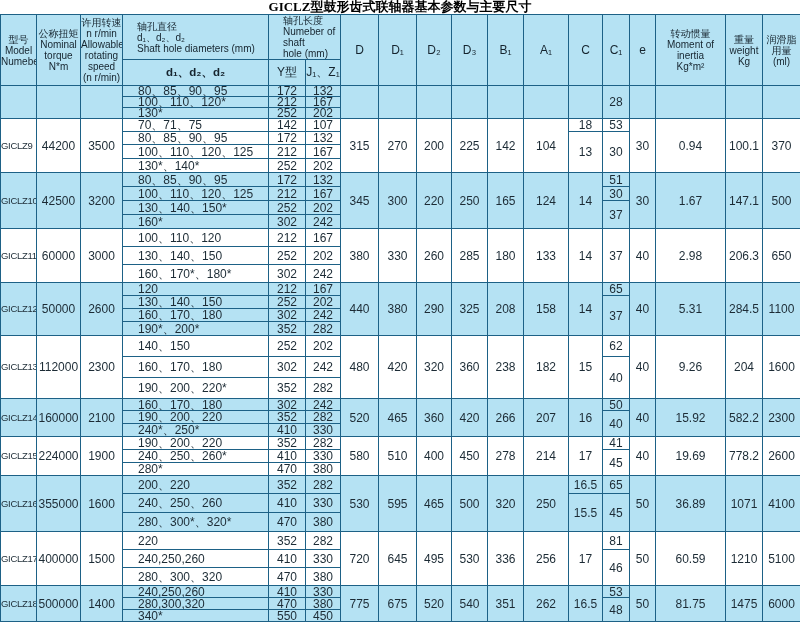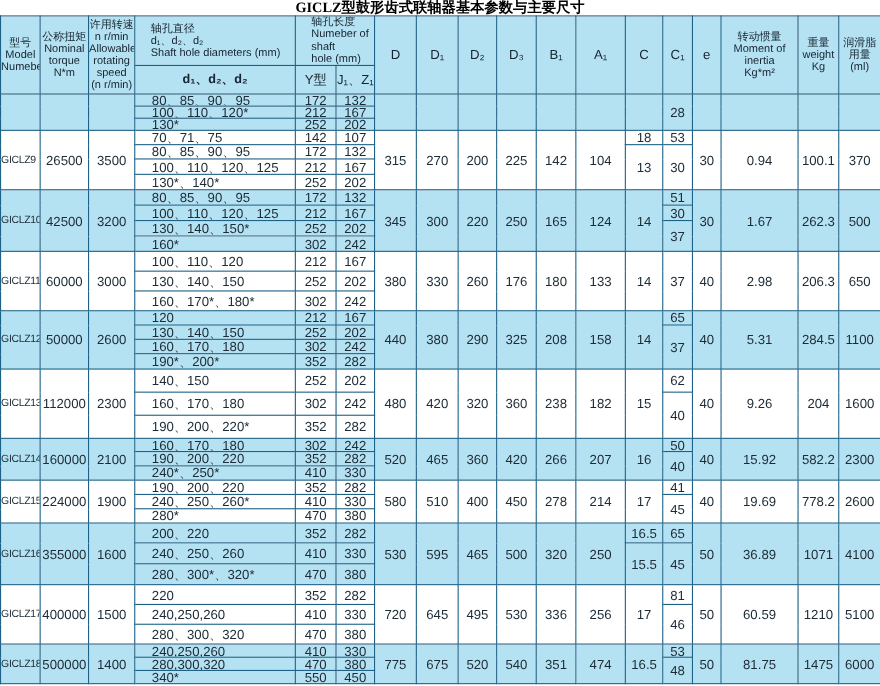--- a/index.html
+++ b/index.html
@@ -134,21 +134,21 @@
         <td class="num">212</td>
         <td class="num">167</td>
       </tr>
       <tr class="blue" style="height: 11px;">
         <td class="dcol">130*</td>
         <td class="num">252</td>
         <td class="num">202</td>
       </tr>
       <tr class="white" style="height: 13px;">
         <td rowspan="4" class="model">GICLZ9</td>
-        <td rowspan="4" class="num">26500</td>
+        <td rowspan="4" class="num">44200</td>
         <td rowspan="4" class="num">3500</td>
         <td class="dcol">70、71、75</td>
         <td class="num">142</td>
         <td class="num">107</td>
         <td rowspan="4" class="num">315</td>
         <td rowspan="4" class="num">270</td>
         <td rowspan="4" class="num">200</td>
         <td rowspan="4" class="num">225</td>
         <td rowspan="4" class="num">142</td>
         <td rowspan="4" class="num">104</td>
@@ -186,21 +186,21 @@
         <td rowspan="4" class="num">345</td>
         <td rowspan="4" class="num">300</td>
         <td rowspan="4" class="num">220</td>
         <td rowspan="4" class="num">250</td>
         <td rowspan="4" class="num">165</td>
         <td rowspan="4" class="num">124</td>
         <td rowspan="4" class="num">14</td>
         <td class="num">51</td>
         <td rowspan="4" class="num">30</td>
         <td rowspan="4" class="num">1.67</td>
-        <td rowspan="4" class="num">262.3</td>
+        <td rowspan="4" class="num">147.1</td>
         <td rowspan="4" class="num">500</td>
       </tr>
       <tr class="blue" style="height: 14px;">
         <td class="dcol">100、110、120、125</td>
         <td class="num">212</td>
         <td class="num">167</td>
         <td class="num">30</td>
       </tr>
       <tr class="blue" style="height: 14px;">
         <td class="dcol">130、140、150*</td>
@@ -216,21 +216,21 @@
       <tr class="white" style="height: 18px;">
         <td rowspan="3" class="model">GICLZ11</td>
         <td rowspan="3" class="num">60000</td>
         <td rowspan="3" class="num">3000</td>
         <td class="dcol">100、110、120</td>
         <td class="num">212</td>
         <td class="num">167</td>
         <td rowspan="3" class="num">380</td>
         <td rowspan="3" class="num">330</td>
         <td rowspan="3" class="num">260</td>
-        <td rowspan="3" class="num">176</td>
+        <td rowspan="3" class="num">285</td>
         <td rowspan="3" class="num">180</td>
         <td rowspan="3" class="num">133</td>
         <td rowspan="3" class="num">14</td>
         <td rowspan="3" class="num">37</td>
         <td rowspan="3" class="num">40</td>
         <td rowspan="3" class="num">2.98</td>
         <td rowspan="3" class="num">206.3</td>
         <td rowspan="3" class="num">650</td>
       </tr>
       <tr class="white" style="height: 18px;">
@@ -440,21 +440,21 @@
         <td rowspan="3" class="num">500000</td>
         <td rowspan="3" class="num">1400</td>
         <td class="dcol">240,250,260</td>
         <td class="num">410</td>
         <td class="num">330</td>
         <td rowspan="3" class="num">775</td>
         <td rowspan="3" class="num">675</td>
         <td rowspan="3" class="num">520</td>
         <td rowspan="3" class="num">540</td>
         <td rowspan="3" class="num">351</td>
-        <td rowspan="3" class="num">474</td>
+        <td rowspan="3" class="num">262</td>
         <td rowspan="3" class="num">16.5</td>
         <td class="num">53</td>
         <td rowspan="3" class="num">50</td>
         <td rowspan="3" class="num">81.75</td>
         <td rowspan="3" class="num">1475</td>
         <td rowspan="3" class="num">6000</td>
       </tr>
       <tr class="blue" style="height: 12px;">
         <td class="dcol">280,300,320</td>
         <td class="num">470</td>

